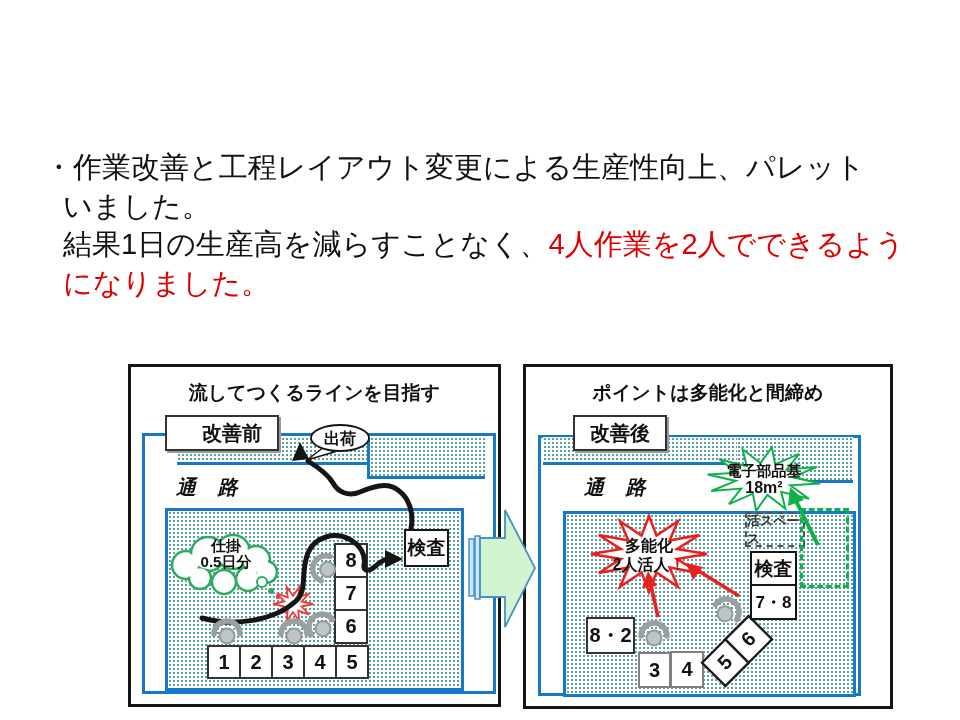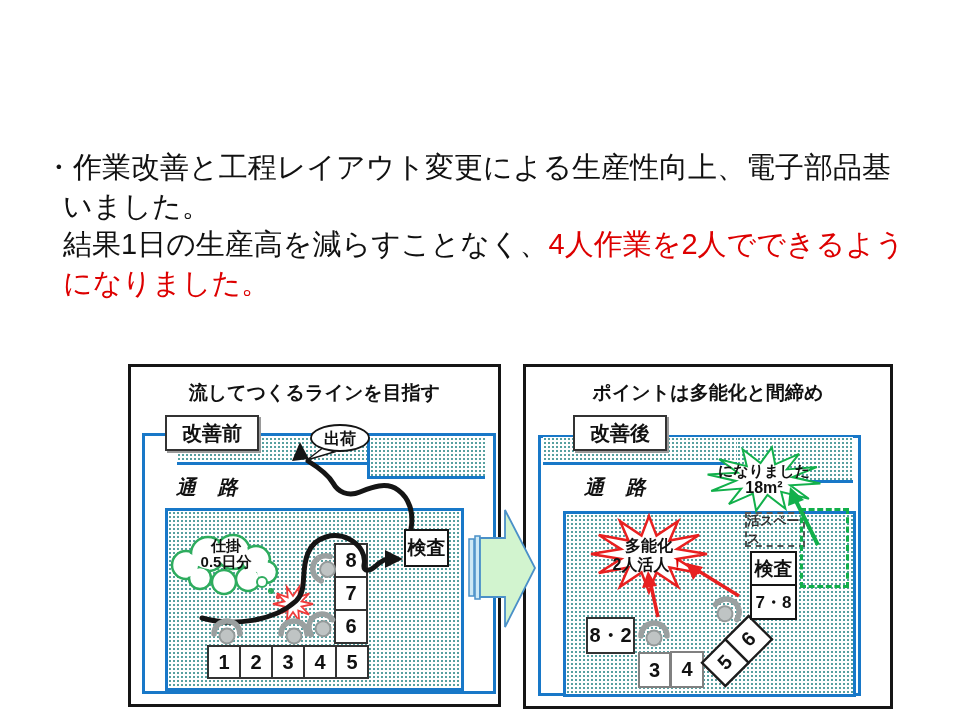--- a/index.html
+++ b/index.html
@@ -39,34 +39,34 @@
   .rowbox{width:34px;height:34px;margin-left:-2px;}
   .colbox{width:34px;height:35px;margin-top:-2px;}
 </style>
 </head>
 <body>
 
 <div id="slide">
 
 
   <div id="bodytext" class="abs">
-    <div><span>・</span><span>作業改善と工程レイアウト変更による生産性向上、電子部品基</span></div>
+    <div><span>・</span><span>作業改善と工程レイアウト変更による生産性向上、パレット</span></div>
     <div class="ind">いました。</div>
     <div class="ind"><span>結果1日の生産高を減らすことなく、</span><span class="redtxt">4人作業を2人でできるよう</span></div>
     <div class="ind redtxt">になりました。</div>
   </div>
 
   <div id="panel1" class="abs panel">
     <div class="abs caption">流してつくるラインを目指す</div>
     <div class="abs bluebox" style="left:11px;top:66px;width:348px;height:255px;"></div>
     <div class="abs dotted" style="left:46px;top:70px;width:190px;height:25px;border-bottom:3px solid #1878c8;"></div>
     <div class="abs dotted" style="left:236px;top:70px;width:118px;height:42px;border-bottom:3px solid #1878c8;border-left:3px solid #1878c8;box-sizing:border-box;"></div>
     <div class="abs aisle" style="left:45px;top:107px;">通 路</div>
     <div class="abs dotted bluebox" style="left:34px;top:141px;width:293px;height:177px;"></div>
-    <div class="abs labelbox" style="left:34px;top:48px;width:90px;height:32px;">改善前</div>
+    <div class="abs labelbox" style="left:34px;top:48px;width:90px;height:32px;padding-left:20px;">改善前</div>
     <div class="abs kensa" style="left:273px;top:162px;width:45px;height:38px;">検査</div>
 
     <div class="abs" style="left:203px;top:178px;z-index:3;">
       <div class="station colbox">8</div>
       <div class="station colbox">7</div>
       <div class="station colbox">6</div>
     </div>
 
     <div class="abs" style="left:78px;top:278px;display:flex;z-index:3;">
       <div class="station rowbox">1</div>
@@ -185,21 +185,21 @@
 
       <line x1="132" y1="250" x2="124" y2="214" stroke="#e82020" stroke-width="3.5"></line>
       <polygon points="122,204 116,221 131,219" fill="#e82020"></polygon>
       <line x1="213" y1="229" x2="171" y2="203" stroke="#e82020" stroke-width="3.5"></line>
       <polygon points="160,196 167,213 177,200" fill="#e82020"></polygon>
 
       <line x1="292" y1="178" x2="269" y2="132" stroke="#12b04b" stroke-width="4"></line>
       <polygon points="264,120 262,139 278,133" fill="#12b04b"></polygon>
     </svg>
     <div id="greenstar-label" class="abs overlabel">
-      <div>になりました</div>
+      <div>電子部品基</div>
       <div style="font-size:16px;">18m²</div>
     </div>
     <div id="redstar-label" class="abs overlabel">
       <div>多能化</div>
       <div><span>2人活人</span><span class="redtxt">！</span></div>
     </div>
   </div>
 
 </div>
 

